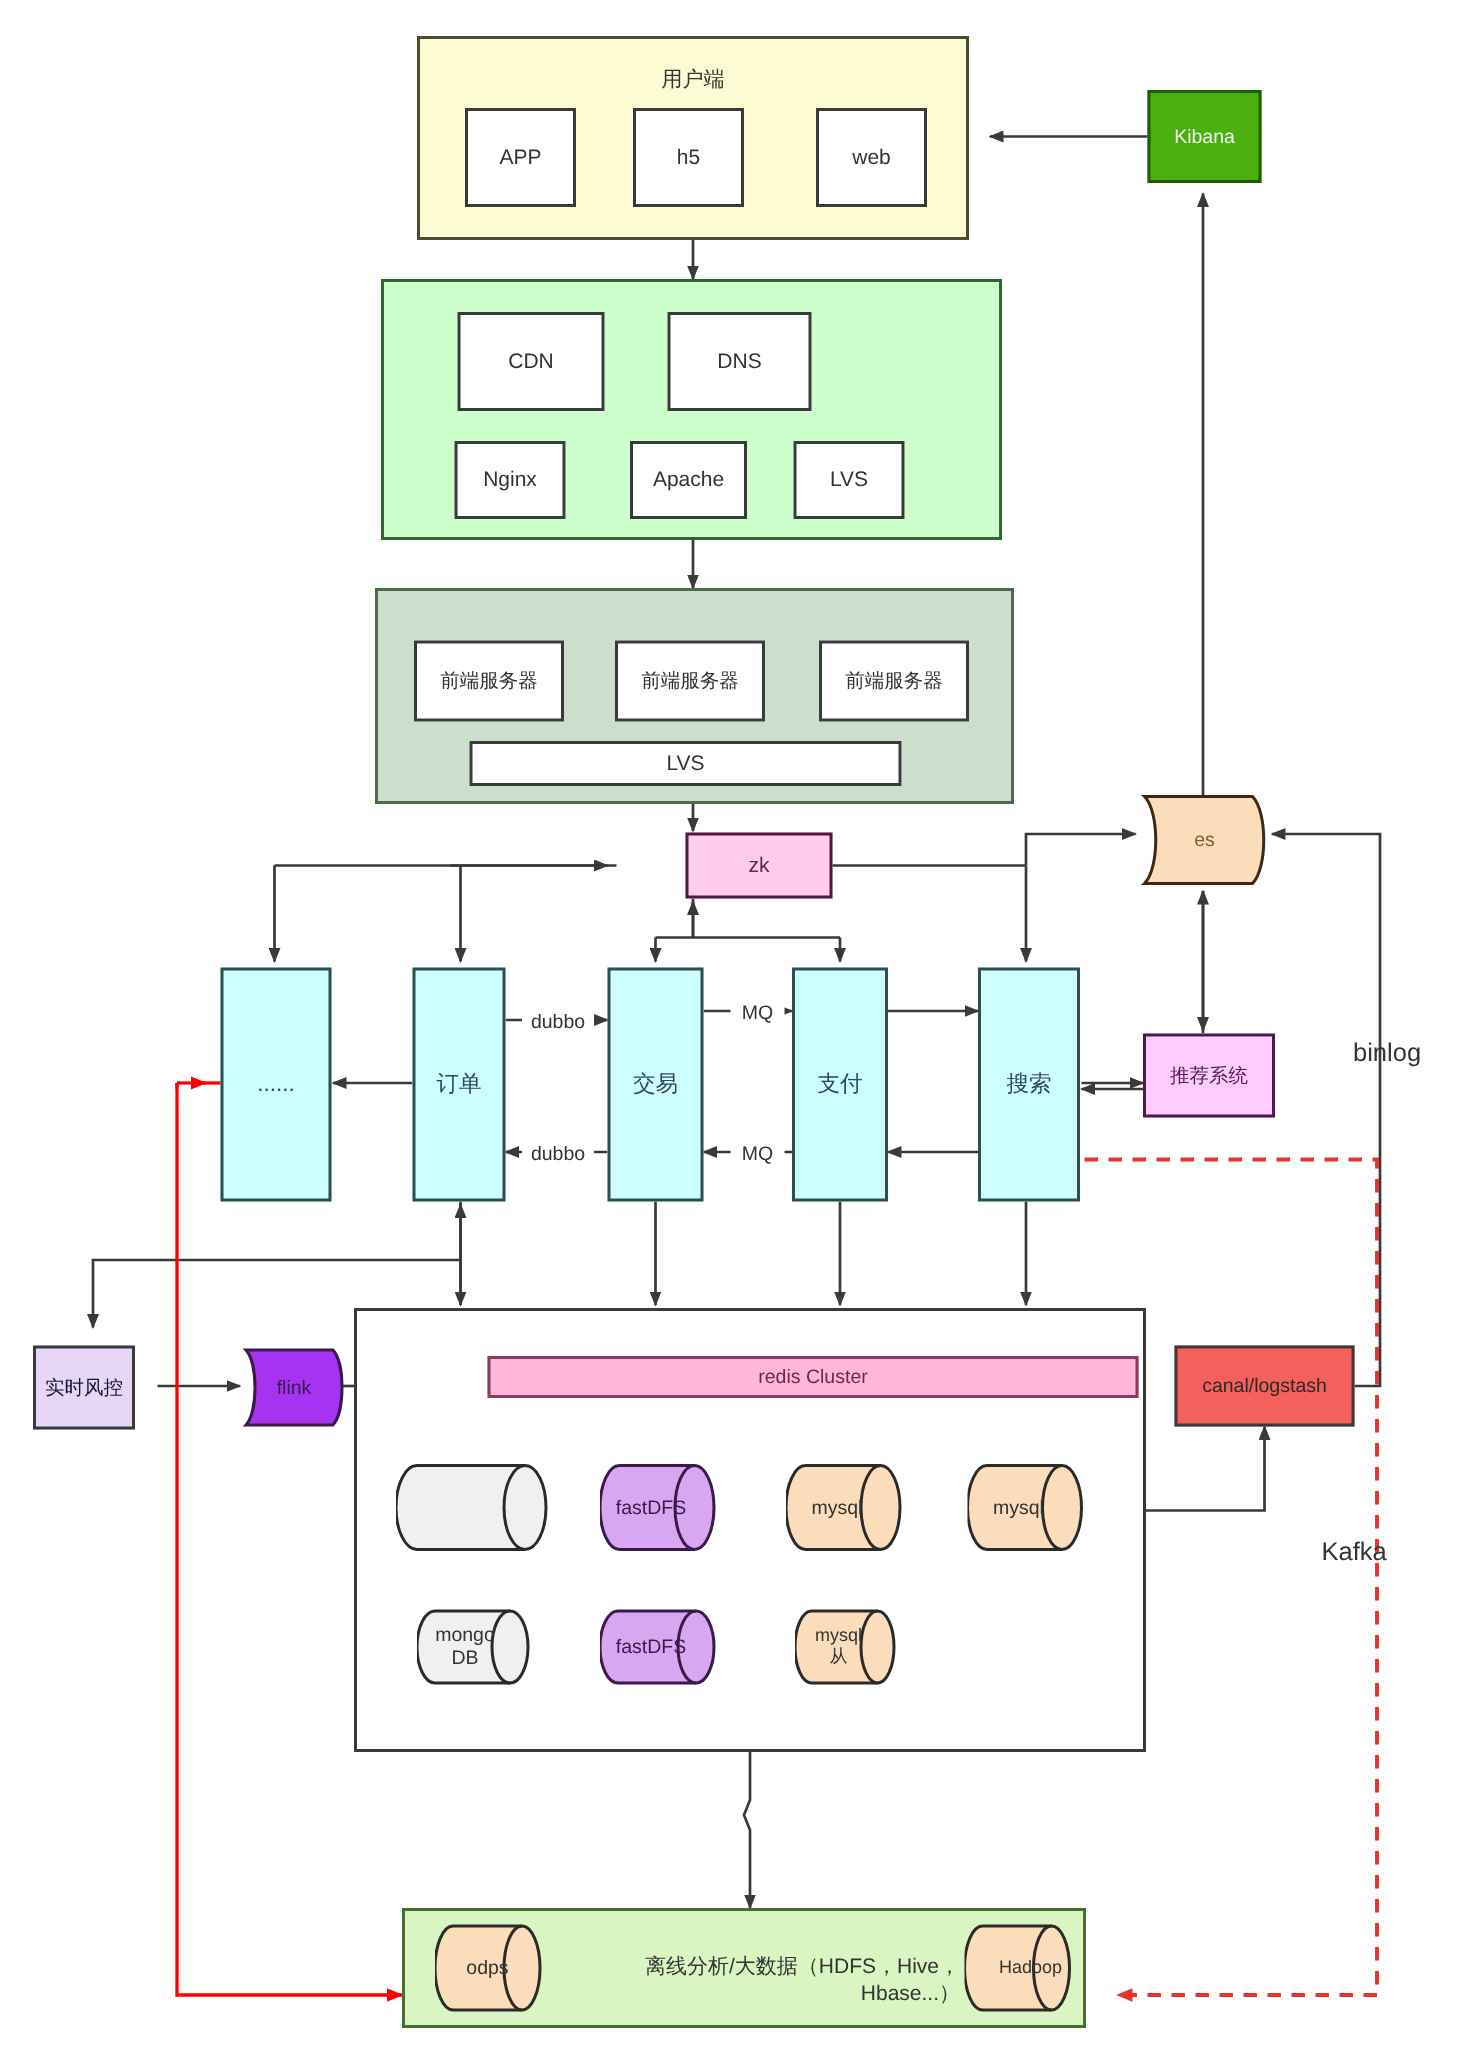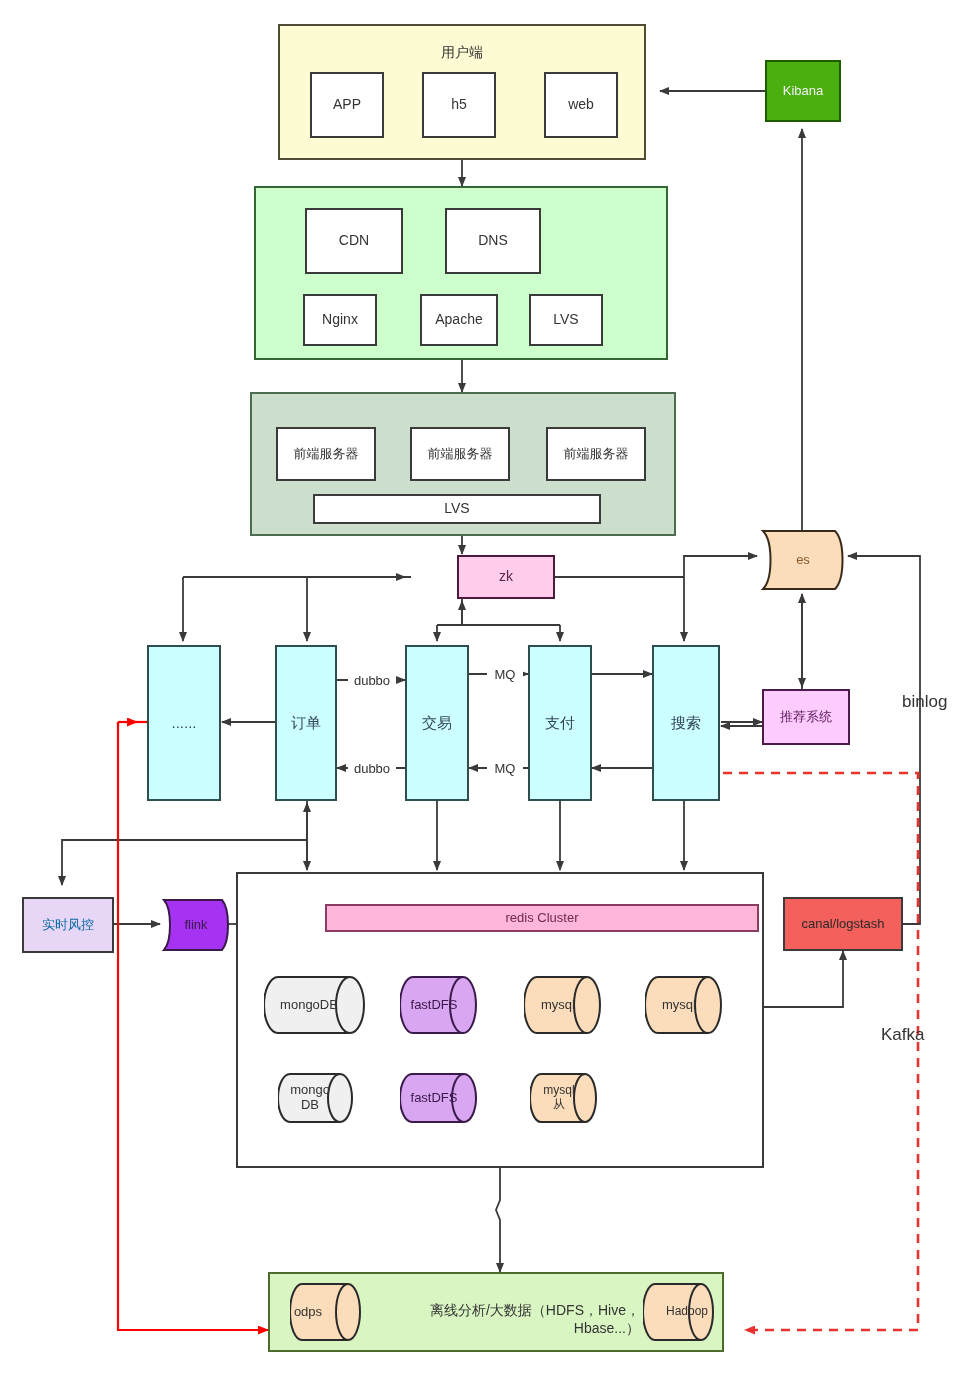--- a/index.html
+++ b/index.html
@@ -208,21 +208,21 @@
     <span>binlog</span>
   </div>
   <div class="plain" style="left:881px;top:1025px;font-size:17px;">
     <span>Kafka</span>
   </div>
 
   <div class="node" style="left:762px;top:689px;width:88px;height:56px;background:#ffccff;border:2px solid #4d1a4d;color:#5a1a5a;font-size:13px;">
     <span>推荐系统</span>
   </div>
 
-  <div class="node" style="left:22px;top:897px;width:92px;height:56px;background:#e8d6f7;border:2px solid #3a3a3a;color:#0369a1;font-size:13px;">
+  <div class="node" style="left:22px;top:897px;width:68px;height:56px;background:#e8d6f7;border:2px solid #3a3a3a;color:#0f172a;font-size:13px;">
     <span>实时风控</span>
   </div>
 
   <div class="cyl" style="left:158px;top:897px;width:76px;height:56px;">
     <svg width="76" height="56" viewBox="0 0 76 56">
       <path d="M6,3 C14,12 14,44 6,53 L64,53 C72,44 72,12 64,3 Z" fill="#a633f2" stroke="#3a1a4a" stroke-width="2"></path>
     </svg>
   </div>
   <div class="cyltext" style="left:158px;top:897px;width:76px;height:56px;">
     <span style="color:#3a1a4a;">flink</span>
@@ -232,23 +232,20 @@
 
   <div class="node" style="left:285px;top:904px;width:434px;height:28px;background:#ffb6d9;border:2px solid #8b3a62;color:#6b2a4a;font-size:13px;margin-left:40px;">
     <span>redis Cluster</span>
   </div>
 
   <div class="cyl" style="left:264px;top:975px;width:104px;height:60px;">
     <svg width="104" height="60" viewBox="0 0 104 60">
       <path d="M14,2 L86,2 A14,28 0 0 1 86,58 L14,58 A14,28 0 0 1 14,2 Z" fill="#f0f0f0" stroke="#2a2a2a" stroke-width="2"></path>
       <path d="M86,2 A14,28 0 0 0 86,58" fill="none" stroke="#2a2a2a" stroke-width="2"></path>
     </svg>
-  </div>
-  <div class="cyltext" style="left:264px;top:975px;width:90px;height:60px;">
-    <span>mongoDB</span>
   </div>
 
   <div class="cyl" style="left:400px;top:975px;width:80px;height:60px;">
     <svg width="80" height="60" viewBox="0 0 80 60">
       <path d="M13,2 L63,2 A13,28 0 0 1 63,58 L13,58 A13,28 0 0 1 13,2 Z" fill="#d9a6f2" stroke="#3a1a4a" stroke-width="2"></path>
       <path d="M63,2 A13,28 0 0 0 63,58" fill="none" stroke="#3a1a4a" stroke-width="2"></path>
     </svg>
   </div>
   <div class="cyltext" style="left:400px;top:975px;width:68px;height:60px;">
     <span style="color:#3a1a4a;">fastDFS</span>
@@ -310,21 +307,21 @@
     <span>canal/logstash</span>
   </div>
 
   <div class="node" style="left:268px;top:1272px;width:456px;height:80px;background:#d9f5c2;border:2px solid #4d6b2b;"></div>
   <div class="cyl" style="left:290px;top:1282px;width:74px;height:60px;">
     <svg width="74" height="60" viewBox="0 0 74 60">
       <path d="M12,2 L58,2 A12,28 0 0 1 58,58 L12,58 A12,28 0 0 1 12,2 Z" fill="#fbddbb" stroke="#2a2a2a" stroke-width="2"></path>
       <path d="M58,2 A12,28 0 0 0 58,58" fill="none" stroke="#2a2a2a" stroke-width="2"></path>
     </svg>
   </div>
-  <div class="cyltext" style="left:277px;top:1282px;width:62px;height:60px;">
+  <div class="cyltext" style="left:294px;top:1282px;width:62px;height:60px;">
     <span>odps</span>
   </div>
 
   <div class="plain" style="left:370px;top:1302px;width:270px;text-align:right;font-size:14px;">
     <span>离线分析/大数据（HDFS，Hive，Hbase...）</span>
   </div>
 
   <div class="cyl" style="left:643px;top:1282px;width:74px;height:60px;">
     <svg width="74" height="60" viewBox="0 0 74 60">
       <path d="M12,2 L58,2 A12,28 0 0 1 58,58 L12,58 A12,28 0 0 1 12,2 Z" fill="#fbddbb" stroke="#2a2a2a" stroke-width="2"></path>

